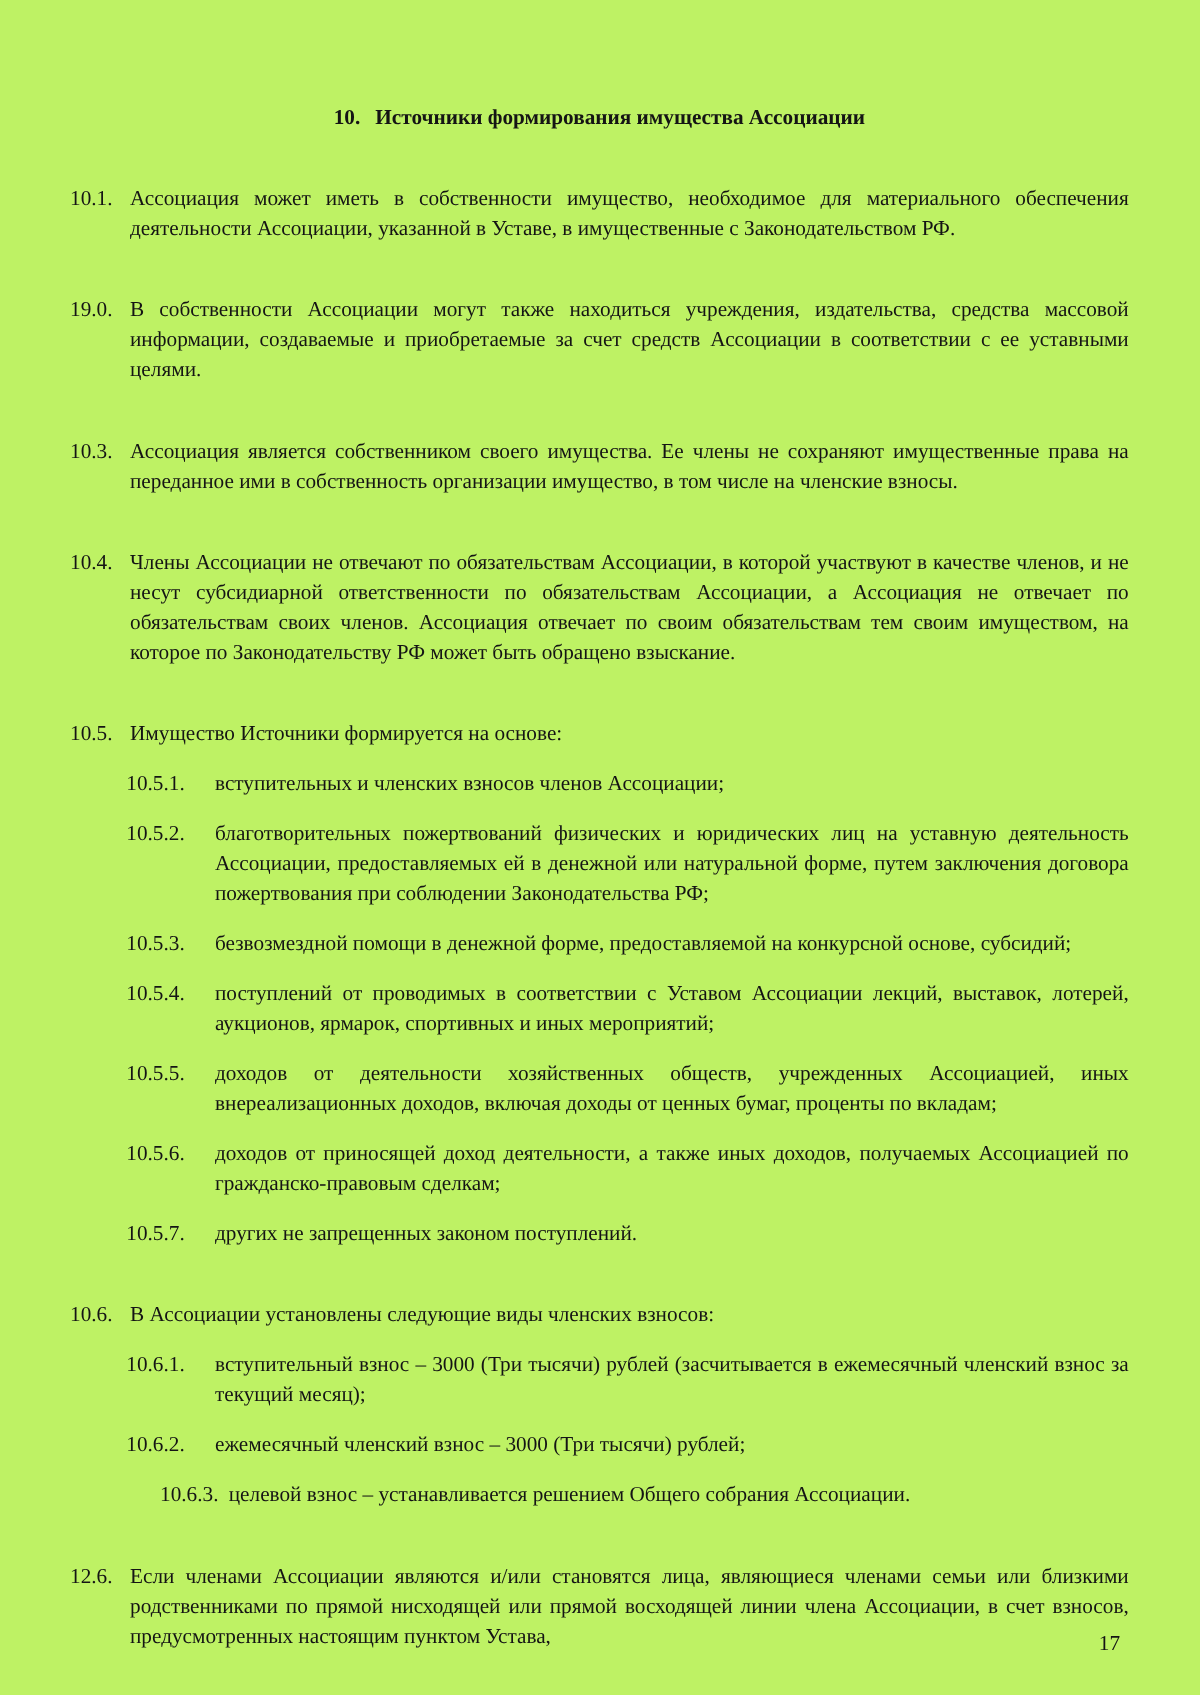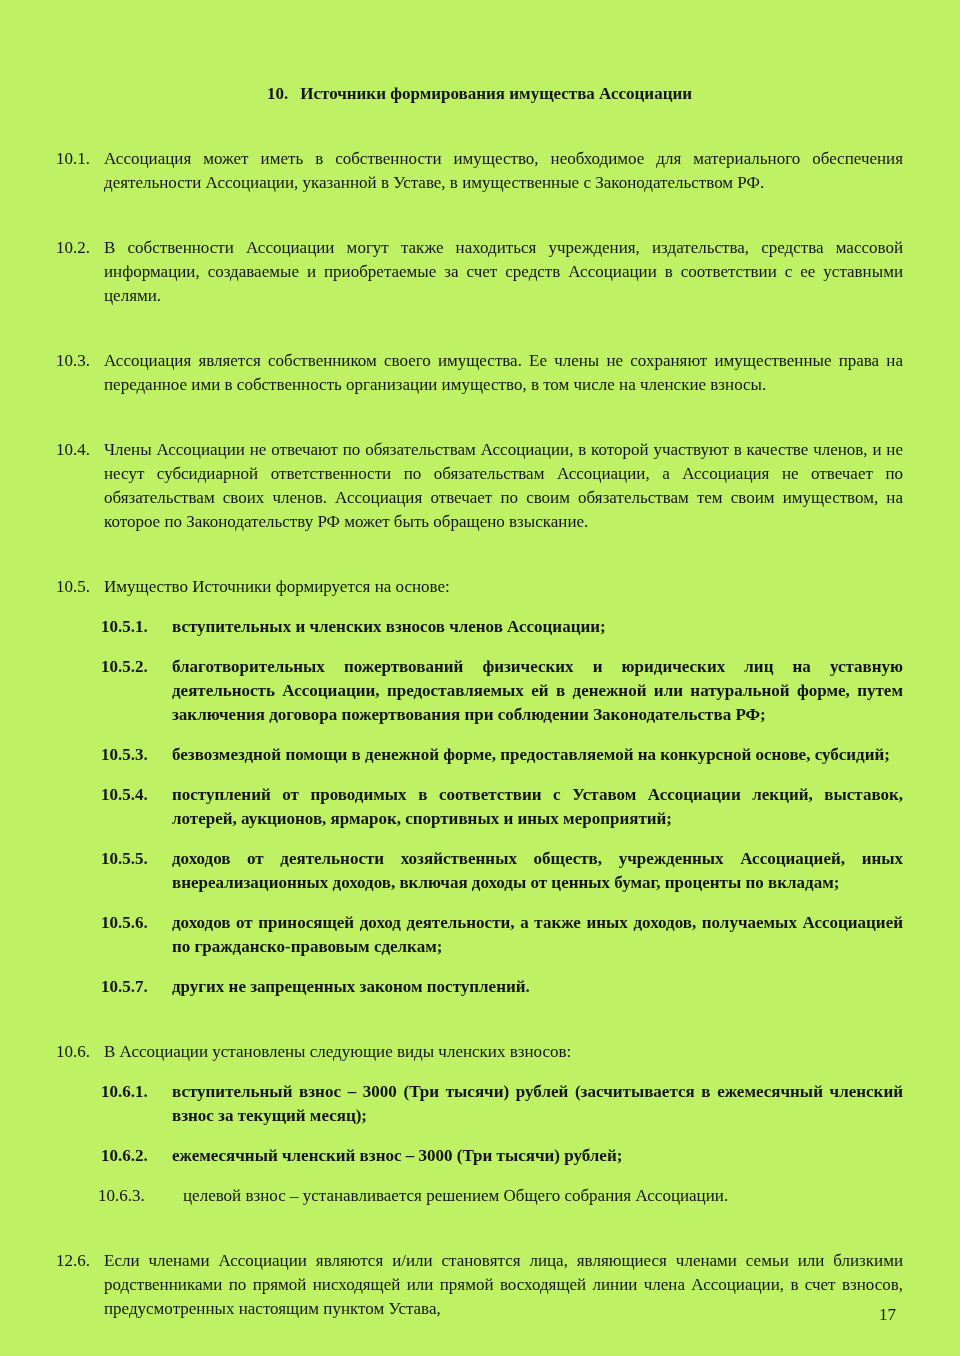--- a/index.html
+++ b/index.html
@@ -38,43 +38,43 @@
     font-size: 17px;
     line-height: 24px;
     text-align: justify;
   }
   .para .num {
     position: absolute;
     top: 0;
   }
   .lvl1 { padding-left: 48px; margin-top: 41px; }
   .lvl1 > .num { left: 0; }
-  .lvl2 { padding-left: 116px; font-weight: bold; }
+  .lvl2 { padding-left: 116px; }
   .lvl2 > .num { left: 45px; }
   .lvl2b { padding-left: 127px; }
-  .lvl2b > .num { left: 42px; }
+  .lvl2b > .num { left: 72px; }
   .pageno {
     position: absolute;
     top: 1287px;
     right: 64px;
     font-size: 17px;
     line-height: 24px;
     margin-top: 16px;
   }
 </style>
 </head>
 <body>
 
 <div class="page">
 
   <h1 class="title"><span class="hnum">10.</span><span>Источники формирования имущества Ассоциации</span></h1>
 
   <p class="para lvl1"><span class="num">10.1.</span><span>Ассоциация может иметь в собственности имущество, необходимое для материального обеспечения деятельности Ассоциации, указанной в Уставе, в имущественные с Законодательством РФ.</span></p>
 
-  <p class="para lvl1"><span class="num">10.2.</span><span>В собственности Ассоциации могут также находиться учреждения, издательства, средства массовой информации, создаваемые и приобретаемые за счет средств Ассоциации в соответствии с ее уставными целями.</span></p>
+  <p class="para lvl1"><span class="num">19.0.</span><span>В собственности Ассоциации могут также находиться учреждения, издательства, средства массовой информации, создаваемые и приобретаемые за счет средств Ассоциации в соответствии с ее уставными целями.</span></p>
 
   <p class="para lvl1"><span class="num">10.3.</span><span>Ассоциация является собственником своего имущества. Ее члены не сохраняют имущественные права на переданное ими в собственность организации имущество, в том числе на членские взносы.</span></p>
 
   <p class="para lvl1"><span class="num">10.4.</span><span>Члены Ассоциации не отвечают по обязательствам Ассоциации, в которой участвуют в качестве членов, и не несут субсидиарной ответственности по обязательствам Ассоциации, а Ассоциация не отвечает по обязательствам своих членов. Ассоциация отвечает по своим обязательствам тем своим имуществом, на которое по Законодательству РФ может быть обращено взыскание.</span></p>
 
   <p class="para lvl1"><span class="num">10.5.</span><span>Имущество Источники формируется на основе:</span></p>
 
   <p class="para lvl2"><span class="num">10.5.1.</span><span>вступительных и членских взносов членов Ассоциации;</span></p>
 
   <p class="para lvl2"><span class="num">10.5.2.</span><span>благотворительных пожертвований физических и юридических лиц на уставную деятельность Ассоциации, предоставляемых ей в денежной или натуральной форме, путем заключения договора пожертвования при соблюдении Законодательства РФ;</span></p>

